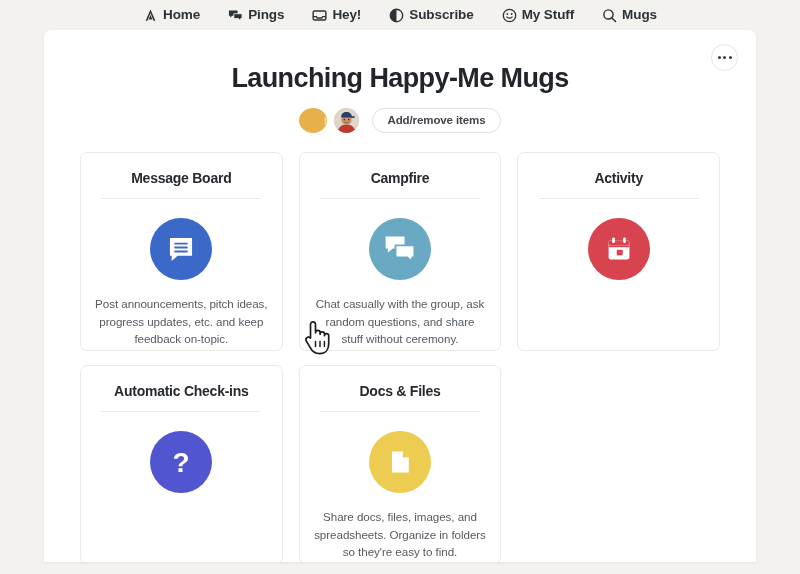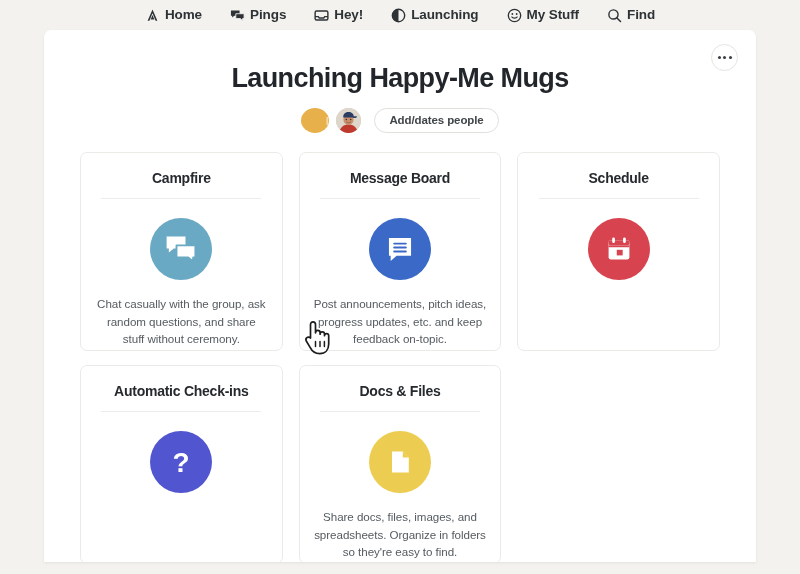--- a/index.html
+++ b/index.html
@@ -245,21 +245,21 @@
     <span>Hey!</span>
   </div>
 
   <div class="nav-item">
     <span class="nav-icon">
       <svg viewBox="0 0 16 16" width="15" height="15">
         <circle cx="8" cy="8" r="6.6" fill="none" stroke="#2d3236" stroke-width="1.5"></circle>
         <path d="M8 1.4 A6.6 6.6 0 0 0 8 14.6 Z" fill="#2d3236"></path>
       </svg>
     </span>
-    <span>Launching</span>
+    <span>Subscribe</span>
   </div>
 
   <div class="nav-item">
     <span class="nav-icon">
       <svg viewBox="0 0 16 16" width="15" height="15">
         <circle cx="8" cy="8" r="6.6" fill="none" stroke="#2d3236" stroke-width="1.4"></circle>
         <circle cx="5.7" cy="6.4" r="0.95" fill="#2d3236"></circle>
         <circle cx="10.3" cy="6.4" r="0.95" fill="#2d3236"></circle>
         <path d="M5.2 9.6c0.8 1.5 4.8 1.5 5.6 0" fill="none" stroke="#2d3236" stroke-width="1.3" stroke-linecap="round"></path>
       </svg>
@@ -267,21 +267,21 @@
     <span>My Stuff</span>
   </div>
 
   <div class="nav-item">
     <span class="nav-icon">
       <svg viewBox="0 0 16 16" width="15" height="15">
         <circle cx="6.9" cy="6.9" r="4.9" fill="none" stroke="#2d3236" stroke-width="1.5"></circle>
         <path d="M10.6 10.6 L14.4 14.4" stroke="#2d3236" stroke-width="1.6" stroke-linecap="round"></path>
       </svg>
     </span>
-    <span>Find</span>
+    <span>Mugs</span>
   </div>
 
 </div>
 
 <div class="panel">
 
   <div class="dots-button">
     <i></i>
     <i></i>
     <i></i>
@@ -296,54 +296,54 @@
         <rect width="25" height="25" fill="#ded5cb"></rect>
         <path d="M3 25c1-6.2 5-8.6 9.5-8.6S21 18.8 22 25Z" fill="#c0392f"></path>
         <ellipse cx="12.5" cy="11.4" rx="5.1" ry="5.6" fill="#c98f6d"></ellipse>
         <path d="M7.2 8.6c0-3 2.4-4.7 5.3-4.7s5.3 1.7 5.3 4.7c0 .6-.2 1-.2 1H7.4Z" fill="#2b3d63"></path>
         <path d="M17.2 8.2h3.4c.4 0 .5.3.3.6l-.9 1.2h-2.9Z" fill="#32456e"></path>
         <circle cx="10.3" cy="11.4" r="0.75" fill="#3b2a1e"></circle>
         <circle cx="14.7" cy="11.4" r="0.75" fill="#3b2a1e"></circle>
         <path d="M10.6 14.2c.9.8 2.9.8 3.8 0" fill="none" stroke="#8a5a3d" stroke-width="0.8" stroke-linecap="round"></path>
       </svg>
     </div>
-    <button class="add-people-button">Add/dates people</button>
+    <button class="add-people-button">Add/remove items</button>
   </div>
 
   <div class="cards">
-
-    <div class="card">
-      <div class="card-title">Campfire</div>
-      <div class="card-divider"></div>
-      <div class="card-icon" style="background:#6aa9c4">
-        <svg viewBox="0 0 40 40" width="36" height="36">
-          <path d="M4 6h21v13.5h-13L6.5 24v-4.5H4Z" fill="#fff"></path>
-          <path d="M15 16h21v13.5h-2.5V34l-5.5-4.5H15Z" fill="#fff" stroke="#6aa9c4" stroke-width="2.1" stroke-linejoin="round"></path>
-        </svg>
-      </div>
-      <div class="card-text">Chat casually with the group, ask random questions, and share stuff without ceremony.</div>
-    </div>
 
     <div class="card">
       <div class="card-title">Message Board</div>
       <div class="card-divider"></div>
       <div class="card-icon" style="background:#3a69c7">
         <svg viewBox="0 0 40 40" width="34" height="34">
           <path d="M7 7h26v21H16l-7 6v-6H7Z" fill="#fff"></path>
           <rect x="12" y="12.5" width="16" height="2.2" rx="1.1" fill="#3a69c7"></rect>
           <rect x="12" y="17.2" width="16" height="2.2" rx="1.1" fill="#3a69c7"></rect>
           <rect x="12" y="21.9" width="16" height="2.2" rx="1.1" fill="#3a69c7"></rect>
         </svg>
       </div>
       <div class="card-text">Post announcements, pitch ideas, progress updates, etc. and keep feedback on-topic.</div>
     </div>
 
-
-    <div class="card">
-      <div class="card-title">Schedule</div>
+    <div class="card">
+      <div class="card-title">Campfire</div>
+      <div class="card-divider"></div>
+      <div class="card-icon" style="background:#6aa9c4">
+        <svg viewBox="0 0 40 40" width="36" height="36">
+          <path d="M4 6h21v13.5h-13L6.5 24v-4.5H4Z" fill="#fff"></path>
+          <path d="M15 16h21v13.5h-2.5V34l-5.5-4.5H15Z" fill="#fff" stroke="#6aa9c4" stroke-width="2.1" stroke-linejoin="round"></path>
+        </svg>
+      </div>
+      <div class="card-text">Chat casually with the group, ask random questions, and share stuff without ceremony.</div>
+    </div>
+
+
+    <div class="card">
+      <div class="card-title">Activity</div>
       <div class="card-divider"></div>
       <div class="card-icon" style="background:#d7444f">
         <svg viewBox="0 0 40 40" width="32" height="32">
           <rect x="7" y="9" width="26" height="24" rx="2.6" fill="#fff"></rect>
           <rect x="7" y="9" width="26" height="6.4" rx="2.6" fill="#d7444f"></rect>
           <rect x="11.5" y="5.5" width="3.4" height="7" rx="1.7" fill="#fff"></rect>
           <rect x="25.1" y="5.5" width="3.4" height="7" rx="1.7" fill="#fff"></rect>
           <rect x="7" y="15.4" width="26" height="2.4" fill="#d7444f"></rect>
           <rect x="17.2" y="21" width="7.4" height="7" fill="#d7444f"></rect>
         </svg>

